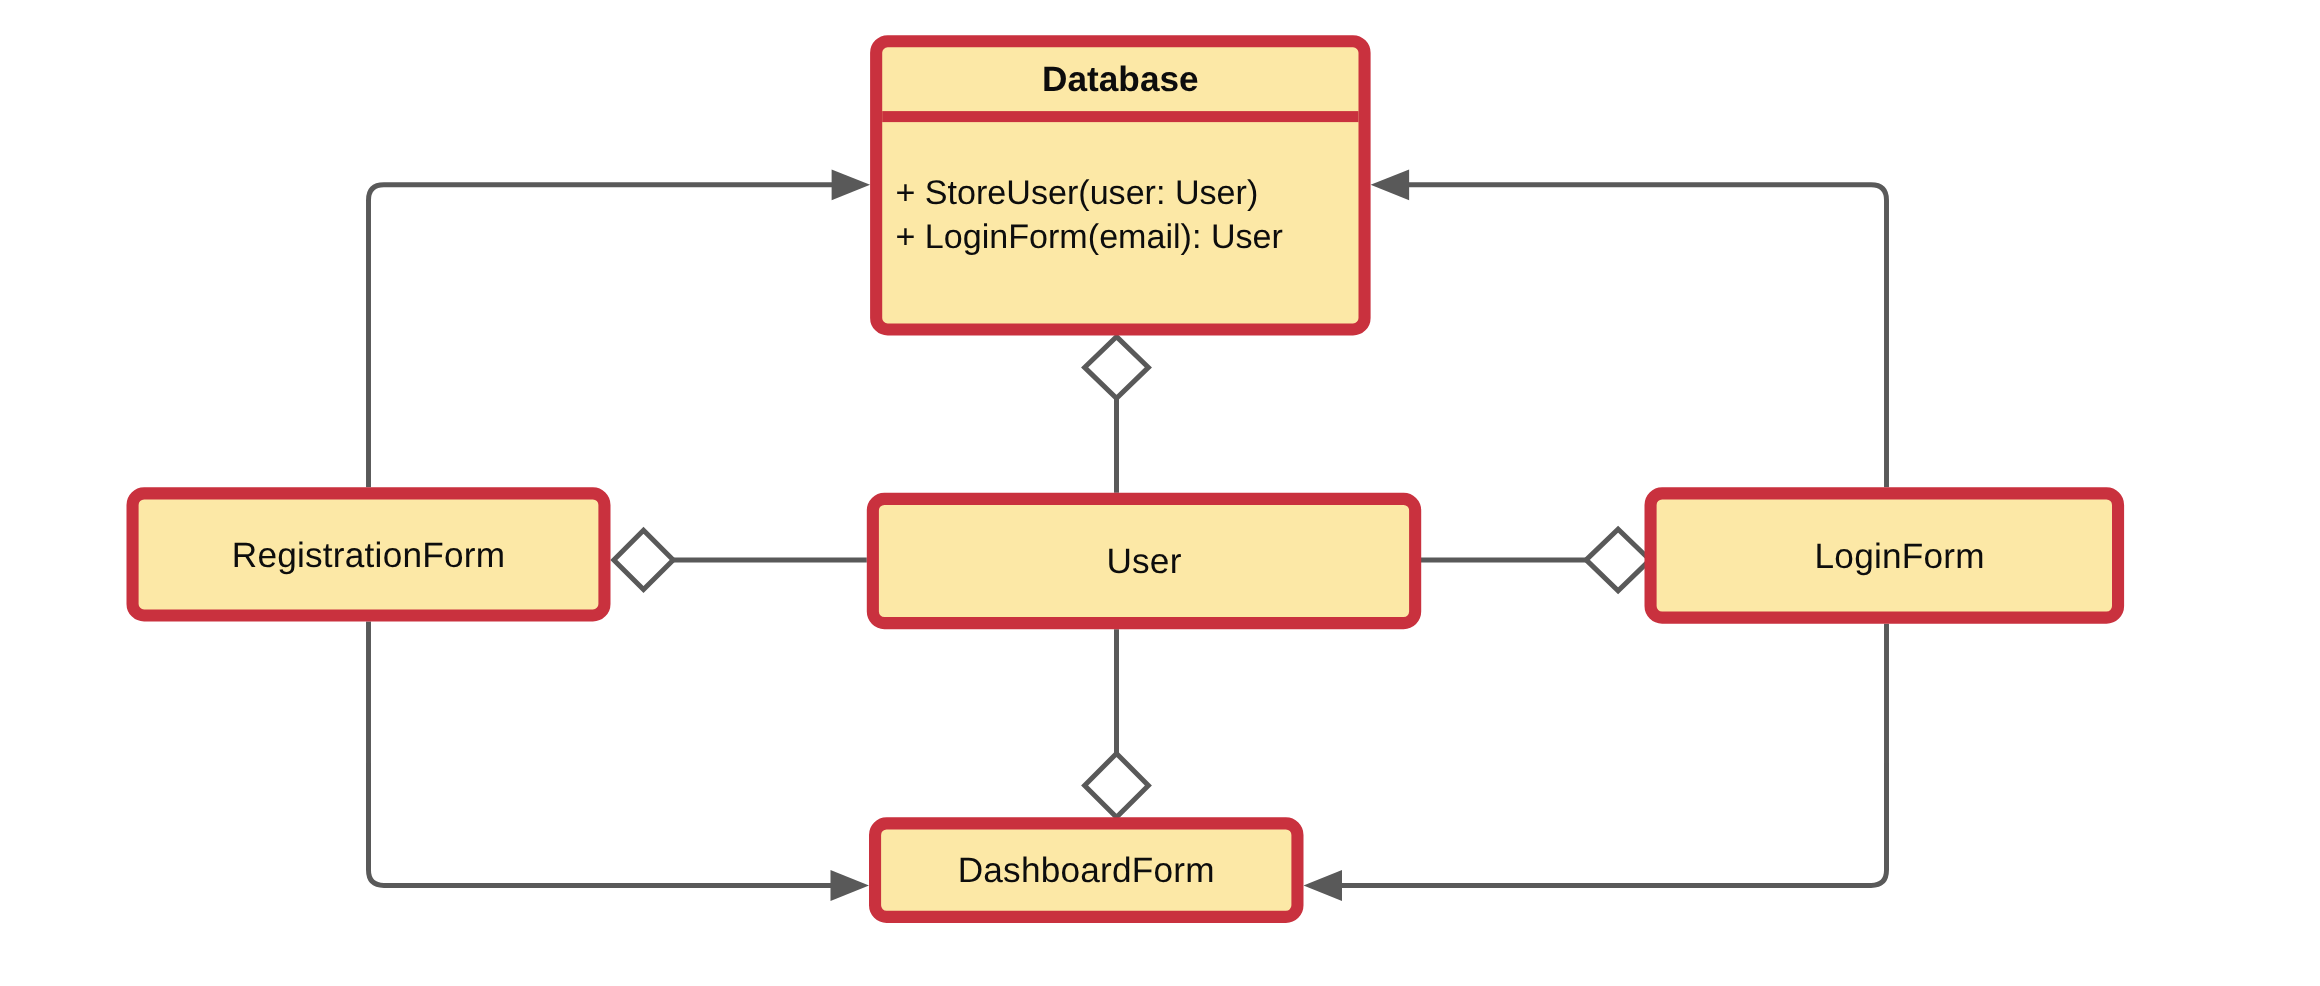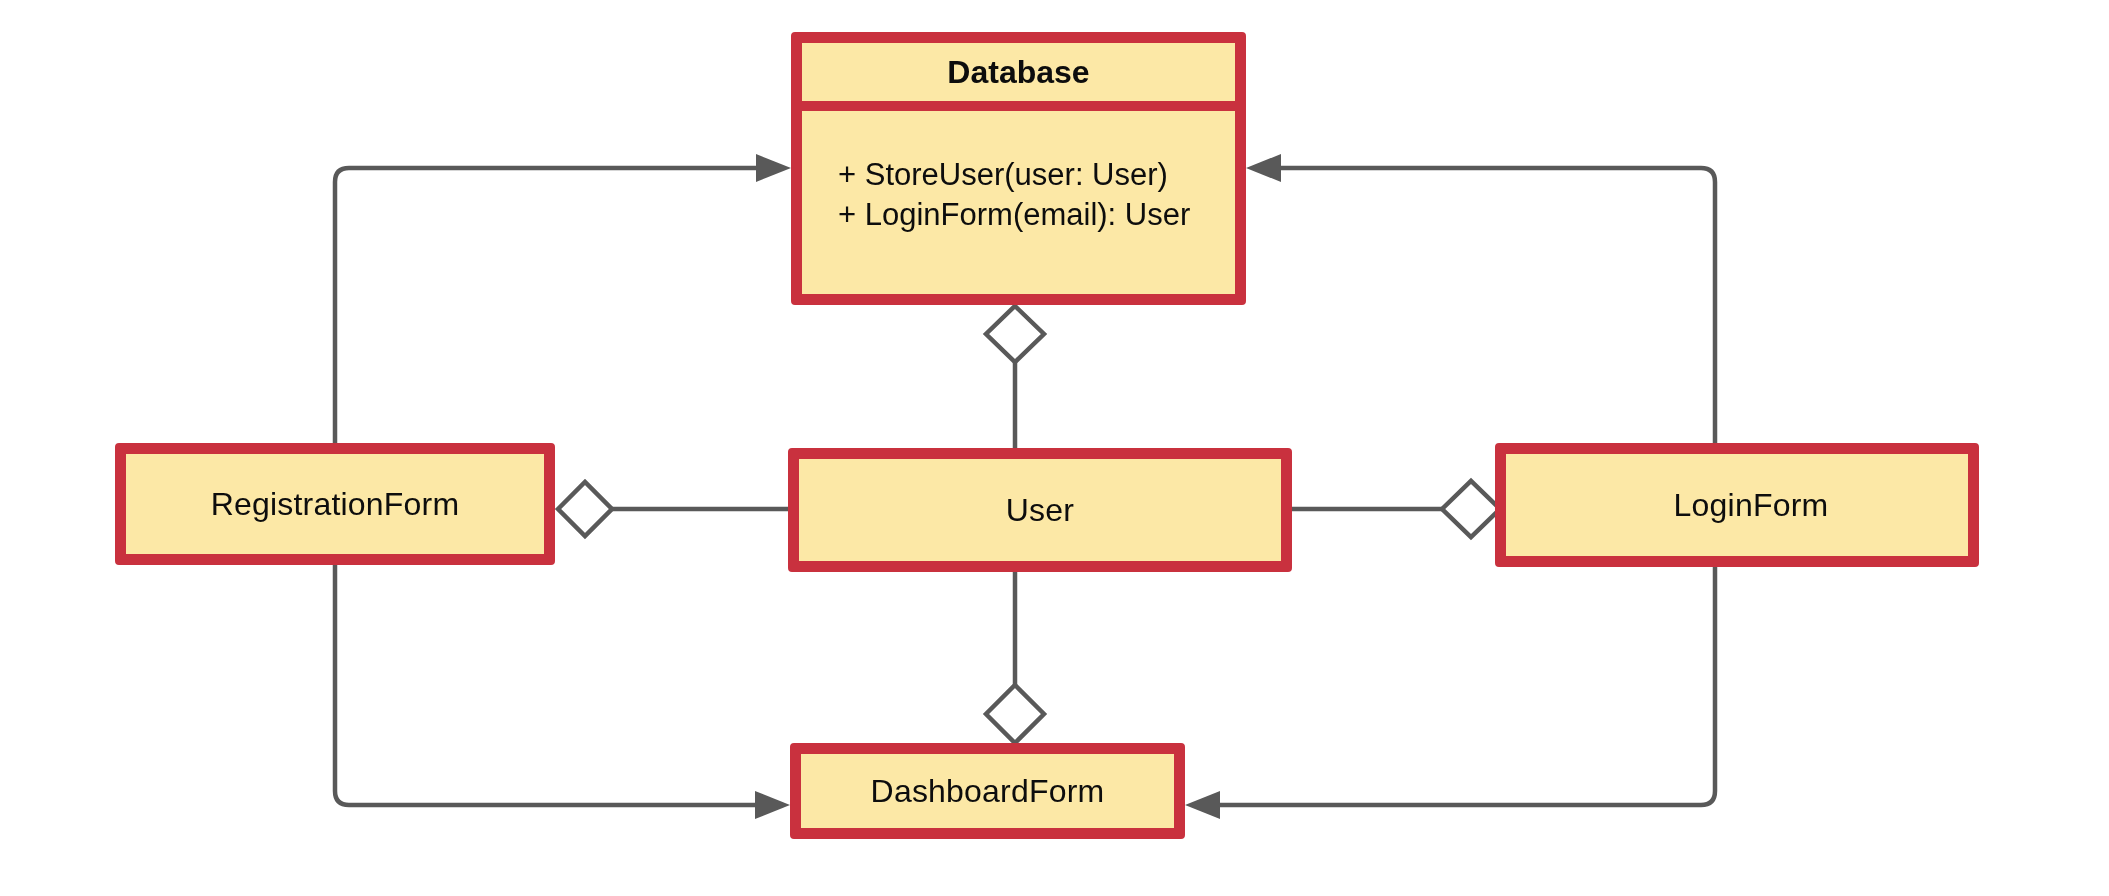--- a/index.html
+++ b/index.html
@@ -40,21 +40,21 @@
     stroke: var(--connector);
     stroke-width: 4.5;
     stroke-linejoin: miter;
   }
 
   .class-box {
     position: absolute;
     box-sizing: border-box;
     background: var(--node-fill);
     border: 11px solid var(--node-border);
-    border-radius: 4px;
+    border-radius: 16px;
     color: var(--text);
   }
   .simple {
     display: flex;
     align-items: center;
     justify-content: center;
     font-weight: normal;
     font-size: 32px;
     letter-spacing: 0.2px;
   }
@@ -68,31 +68,31 @@
     height: 58px;
     border-bottom: 10px solid var(--node-border);
     display: flex;
     align-items: center;
     justify-content: center;
     font-weight: bold;
     font-size: 32px;
   }
   .class-members-compartment {
     flex: 1;
-    padding: 44px 0 0 36px;
+    padding: 44px 0 0 12px;
     font-size: 31px;
     line-height: 40px;
     font-weight: normal;
   }
 
   
   .node-database       { left: 791px;  top: 32px;  width: 455px; height: 273px; }
   .node-registration   { left: 115px;  top: 443px; width: 440px; height: 122px; }
   .node-user           { left: 788px;  top: 448px; width: 504px; height: 124px; }
-  .node-login          { left: 1495px; top: 443px; width: 484px; height: 124px; padding-left: 28px; }
+  .node-login          { left: 1495px; top: 443px; width: 436px; height: 124px; padding-left: 28px; }
   .node-dashboard      { left: 790px;  top: 743px; width: 395px; height: 96px; }
 </style>
 </head>
 <body>
 
 <div class="canvas">
 
   <svg class="connector-layer" viewBox="0 0 2109 896" xmlns="http://www.w3.org/2000/svg">
 
     <g>

